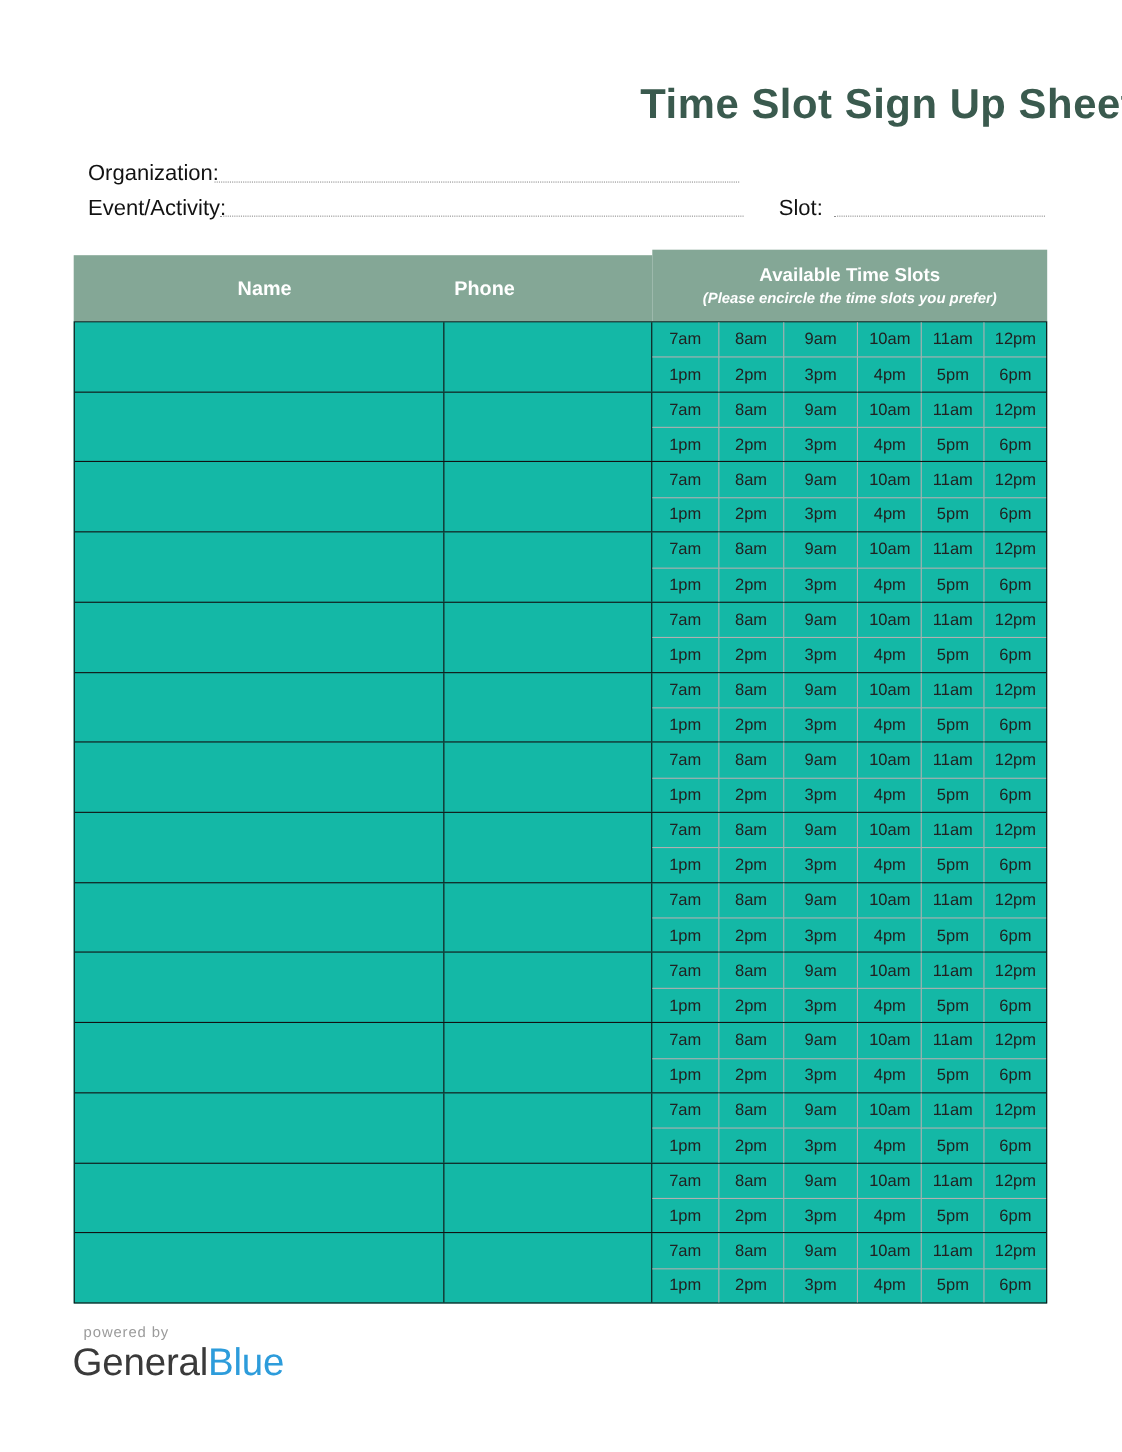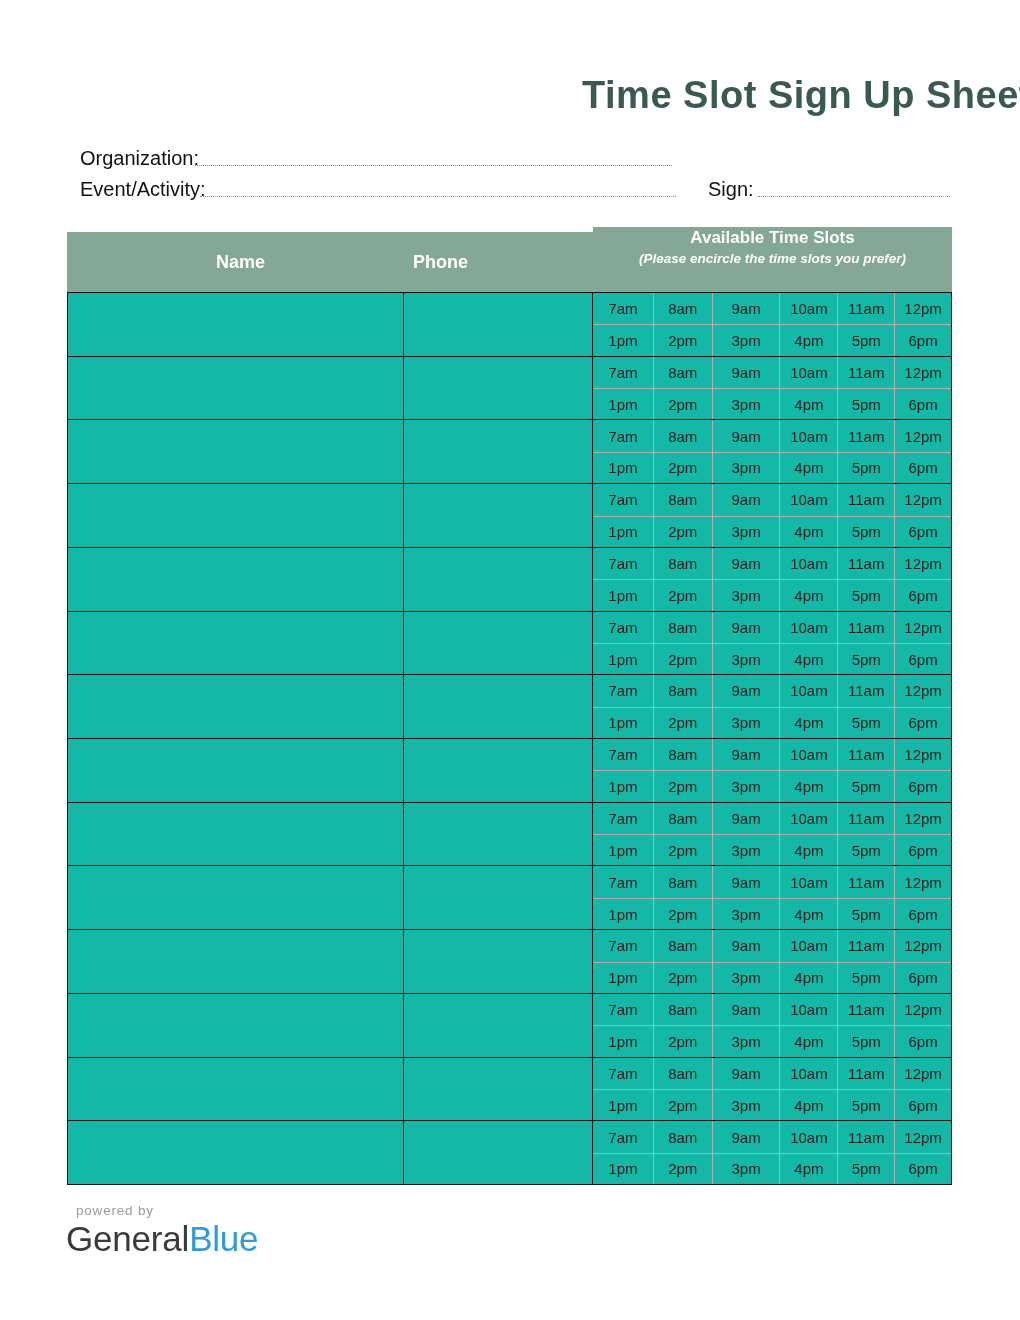--- a/index.html
+++ b/index.html
@@ -64,21 +64,21 @@
   .header-name  { width: 336px; padding-left: 11px; font-size: 18px; font-weight: bold; color: #ffffff; text-align: center; }
   .header-phone { flex: 1; padding-left: 10px; font-size: 18px; font-weight: bold; color: #ffffff; }
   .header-right {
     position: absolute;
     left: 526px; top: 0;
     width: 359px; height: 65px;
     background: var(--header-green, #84a796);
     display: flex;
     flex-direction: column;
     align-items: center;
-    justify-content: flex-start;
+    justify-content: center;
     text-align: center;
     color: #ffffff;
   }
   .slots-title { font-size: 17px; font-weight: bold; line-height: 22px; }
   .slots-subtitle { font-size: 13.5px; font-weight: bold; font-style: italic; line-height: 19px; }
 
   .table-body {
     border: 1.5px solid #111111;
     height: 893px;
     display: flex;
@@ -134,21 +134,21 @@
   <div class="doc-title">Time Slot Sign Up Sheet</div>
 
   <div class="field-row field-row-1">
     <span class="field-label">Organization:</span>
     <span class="fill-line org-line"></span>
   </div>
 
   <div class="field-row field-row-2">
     <span class="field-label">Event/Activity:</span>
     <span class="fill-line event-line"></span>
-    <span class="field-label date-label">Sign:</span>
+    <span class="field-label date-label">Slot:</span>
     <span class="fill-line date-line"></span>
   </div>
 
   <div class="signup-table">
 
     <div class="table-header">
       <div class="header-left">
         <span class="header-name">Name</span>
         <span class="header-phone">Phone</span>
       </div>

